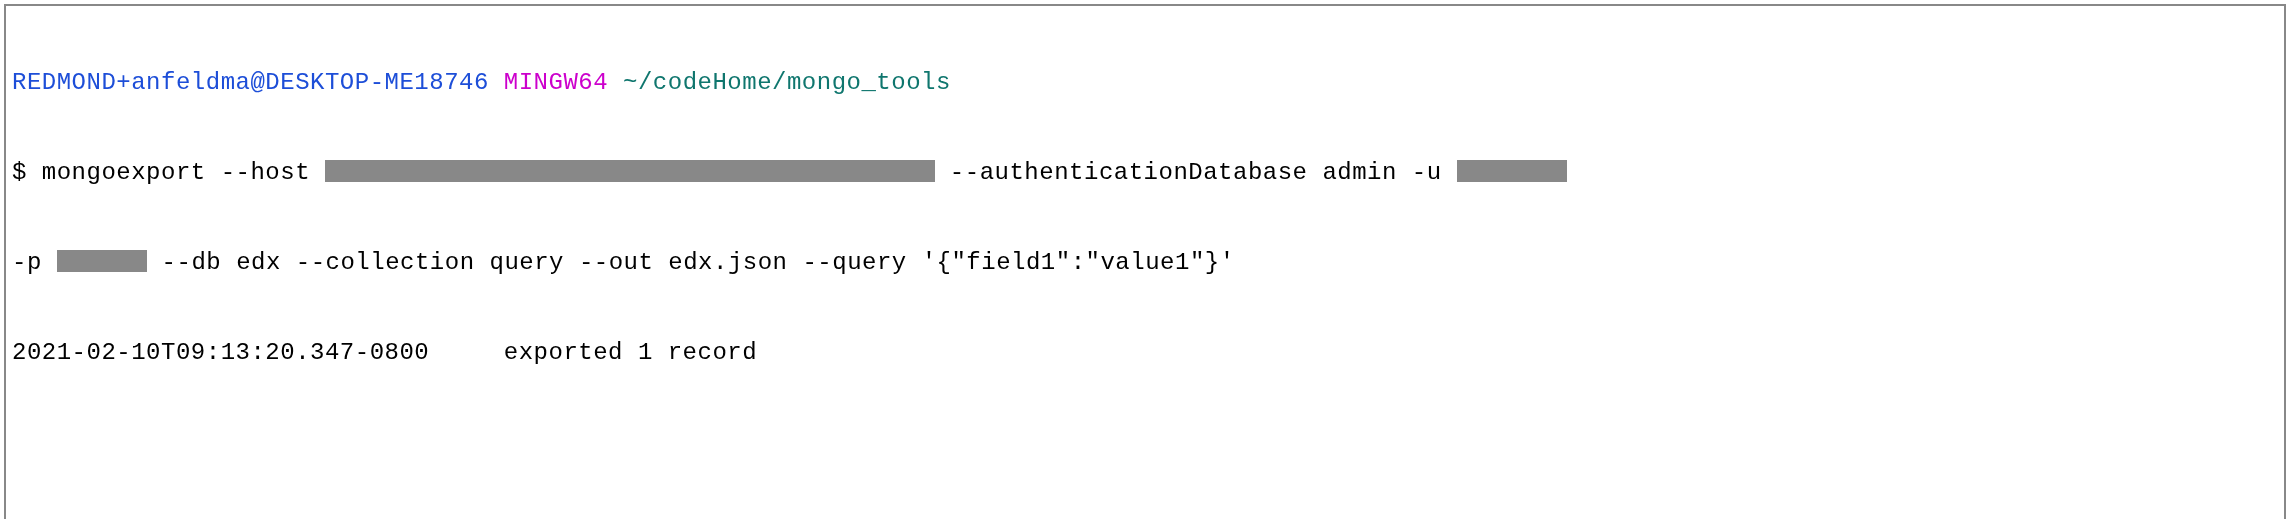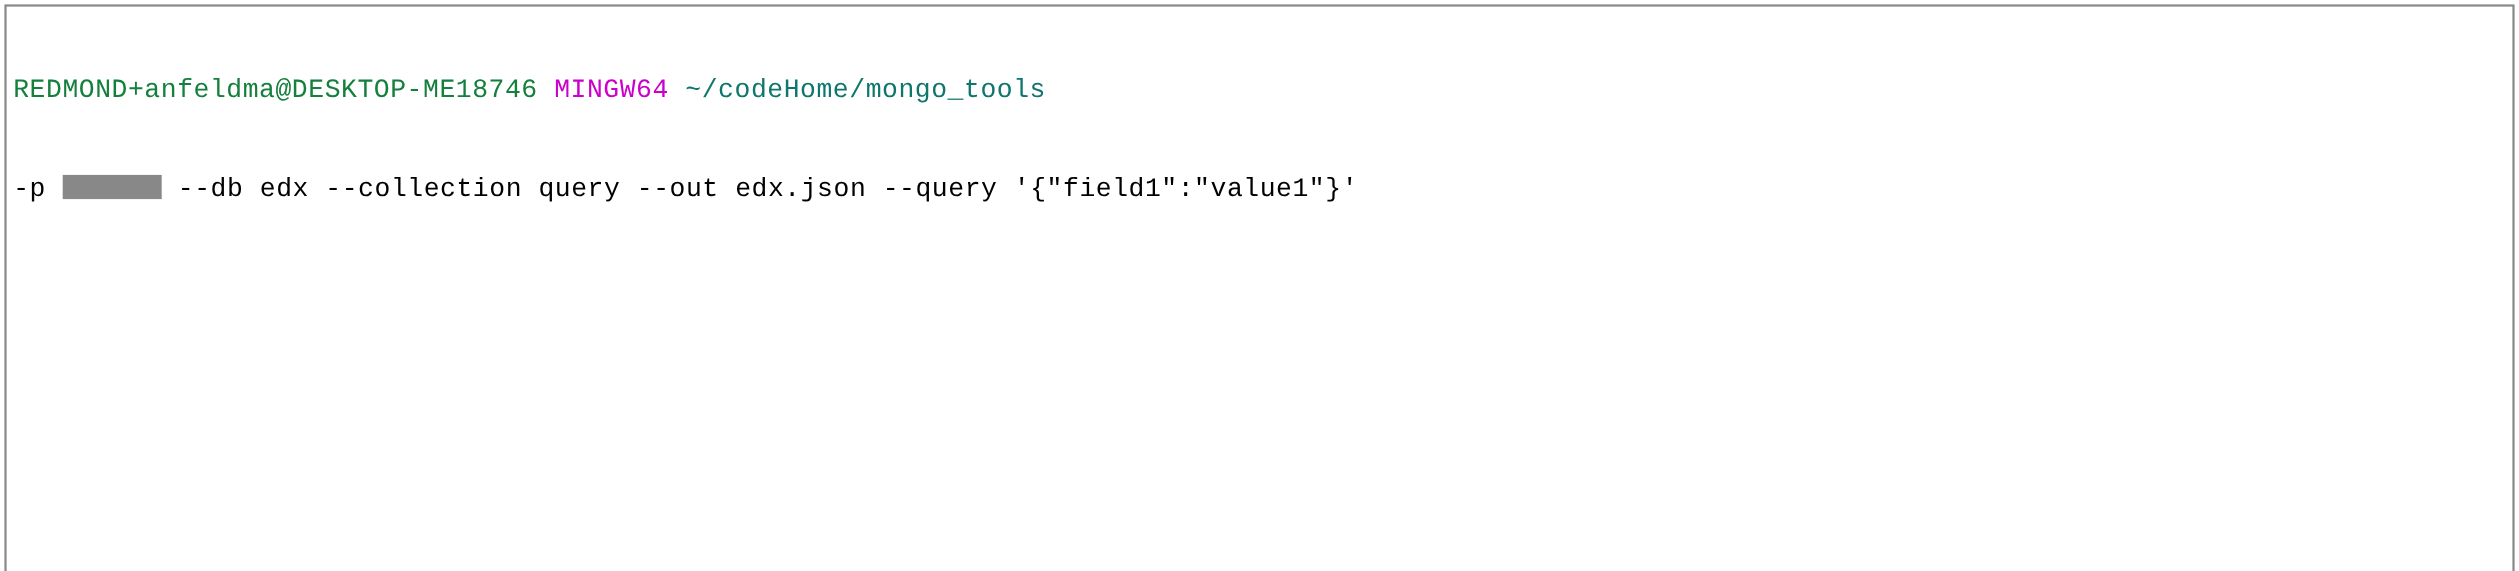--- a/index.html
+++ b/index.html
@@ -17,21 +17,21 @@
       letter-spacing: 0.5px;
     }
     .terminal {
       border: 2px solid #888;
       padding: 2px 6px;
       background: #ffffff;
       white-space: pre;
       overflow: hidden;
     }
     .user-host {
-      color: #15803d;
+      color: #1d4ed8;
       font-weight: normal;
     }
     .mingw {
       color: #cc00cc;
       font-weight: normal;
     }
     .path {
       color: #0f766e;
       font-weight: normal;
     }
@@ -52,21 +52,23 @@
     }
     .blank-line {
       height: 1.25em;
     }
   </style>
 </head>
 <body>
 
 <div class="terminal">
   <span class="line"><span class="user-host">REDMOND+anfeldma@DESKTOP-ME18746</span> <span class="mingw">MINGW64</span> <span class="path">~/codeHome/mongo_tools</span></span>
+  <span class="line"><span class="normal">$ mongoexport --host </span><span class="redact" style="width:610px"></span><span class="normal"> --authenticationDatabase admin -u </span><span class="redact" style="width:110px"></span></span>
   <span class="line"><span class="normal">-p </span><span class="redact" style="width:90px"></span><span class="normal"> --db edx --collection query --out edx.json --query '{"field1":"value1"}'</span></span>
+  <span class="line normal">2021-02-10T09:13:20.347-0800     exported 1 record</span>
   <div class="blank-line"></div>
   
   
   
   
   
   
   
 </div>
 

